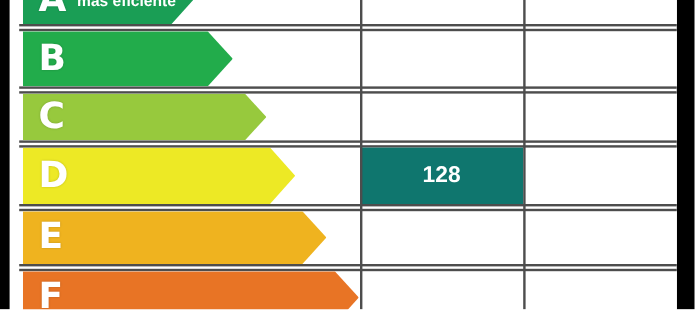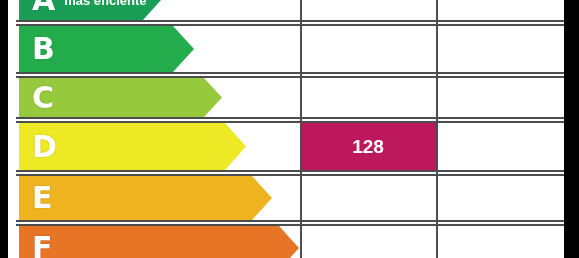--- a/index.html
+++ b/index.html
@@ -101,21 +101,21 @@
     display: flex;
     align-items: center;
     justify-content: center;
     font-size: 19px;
     font-weight: bold;
     color: #ffffff;
     box-sizing: border-box;
   }
   .cell.c1 { left: 284px; width: 136px; }
   .cell.c2 { left: 422px; width: 126px; }
-  .cell.filled { background: #be185d; }
+  .cell.filled { background: #0f766e; }
 </style>
 </head>
 <body>
 
 <div id="chart-root">
 
   <div class="left-edge"></div>
   <div class="right-edge"></div>
 
   <div class="grid-area">

